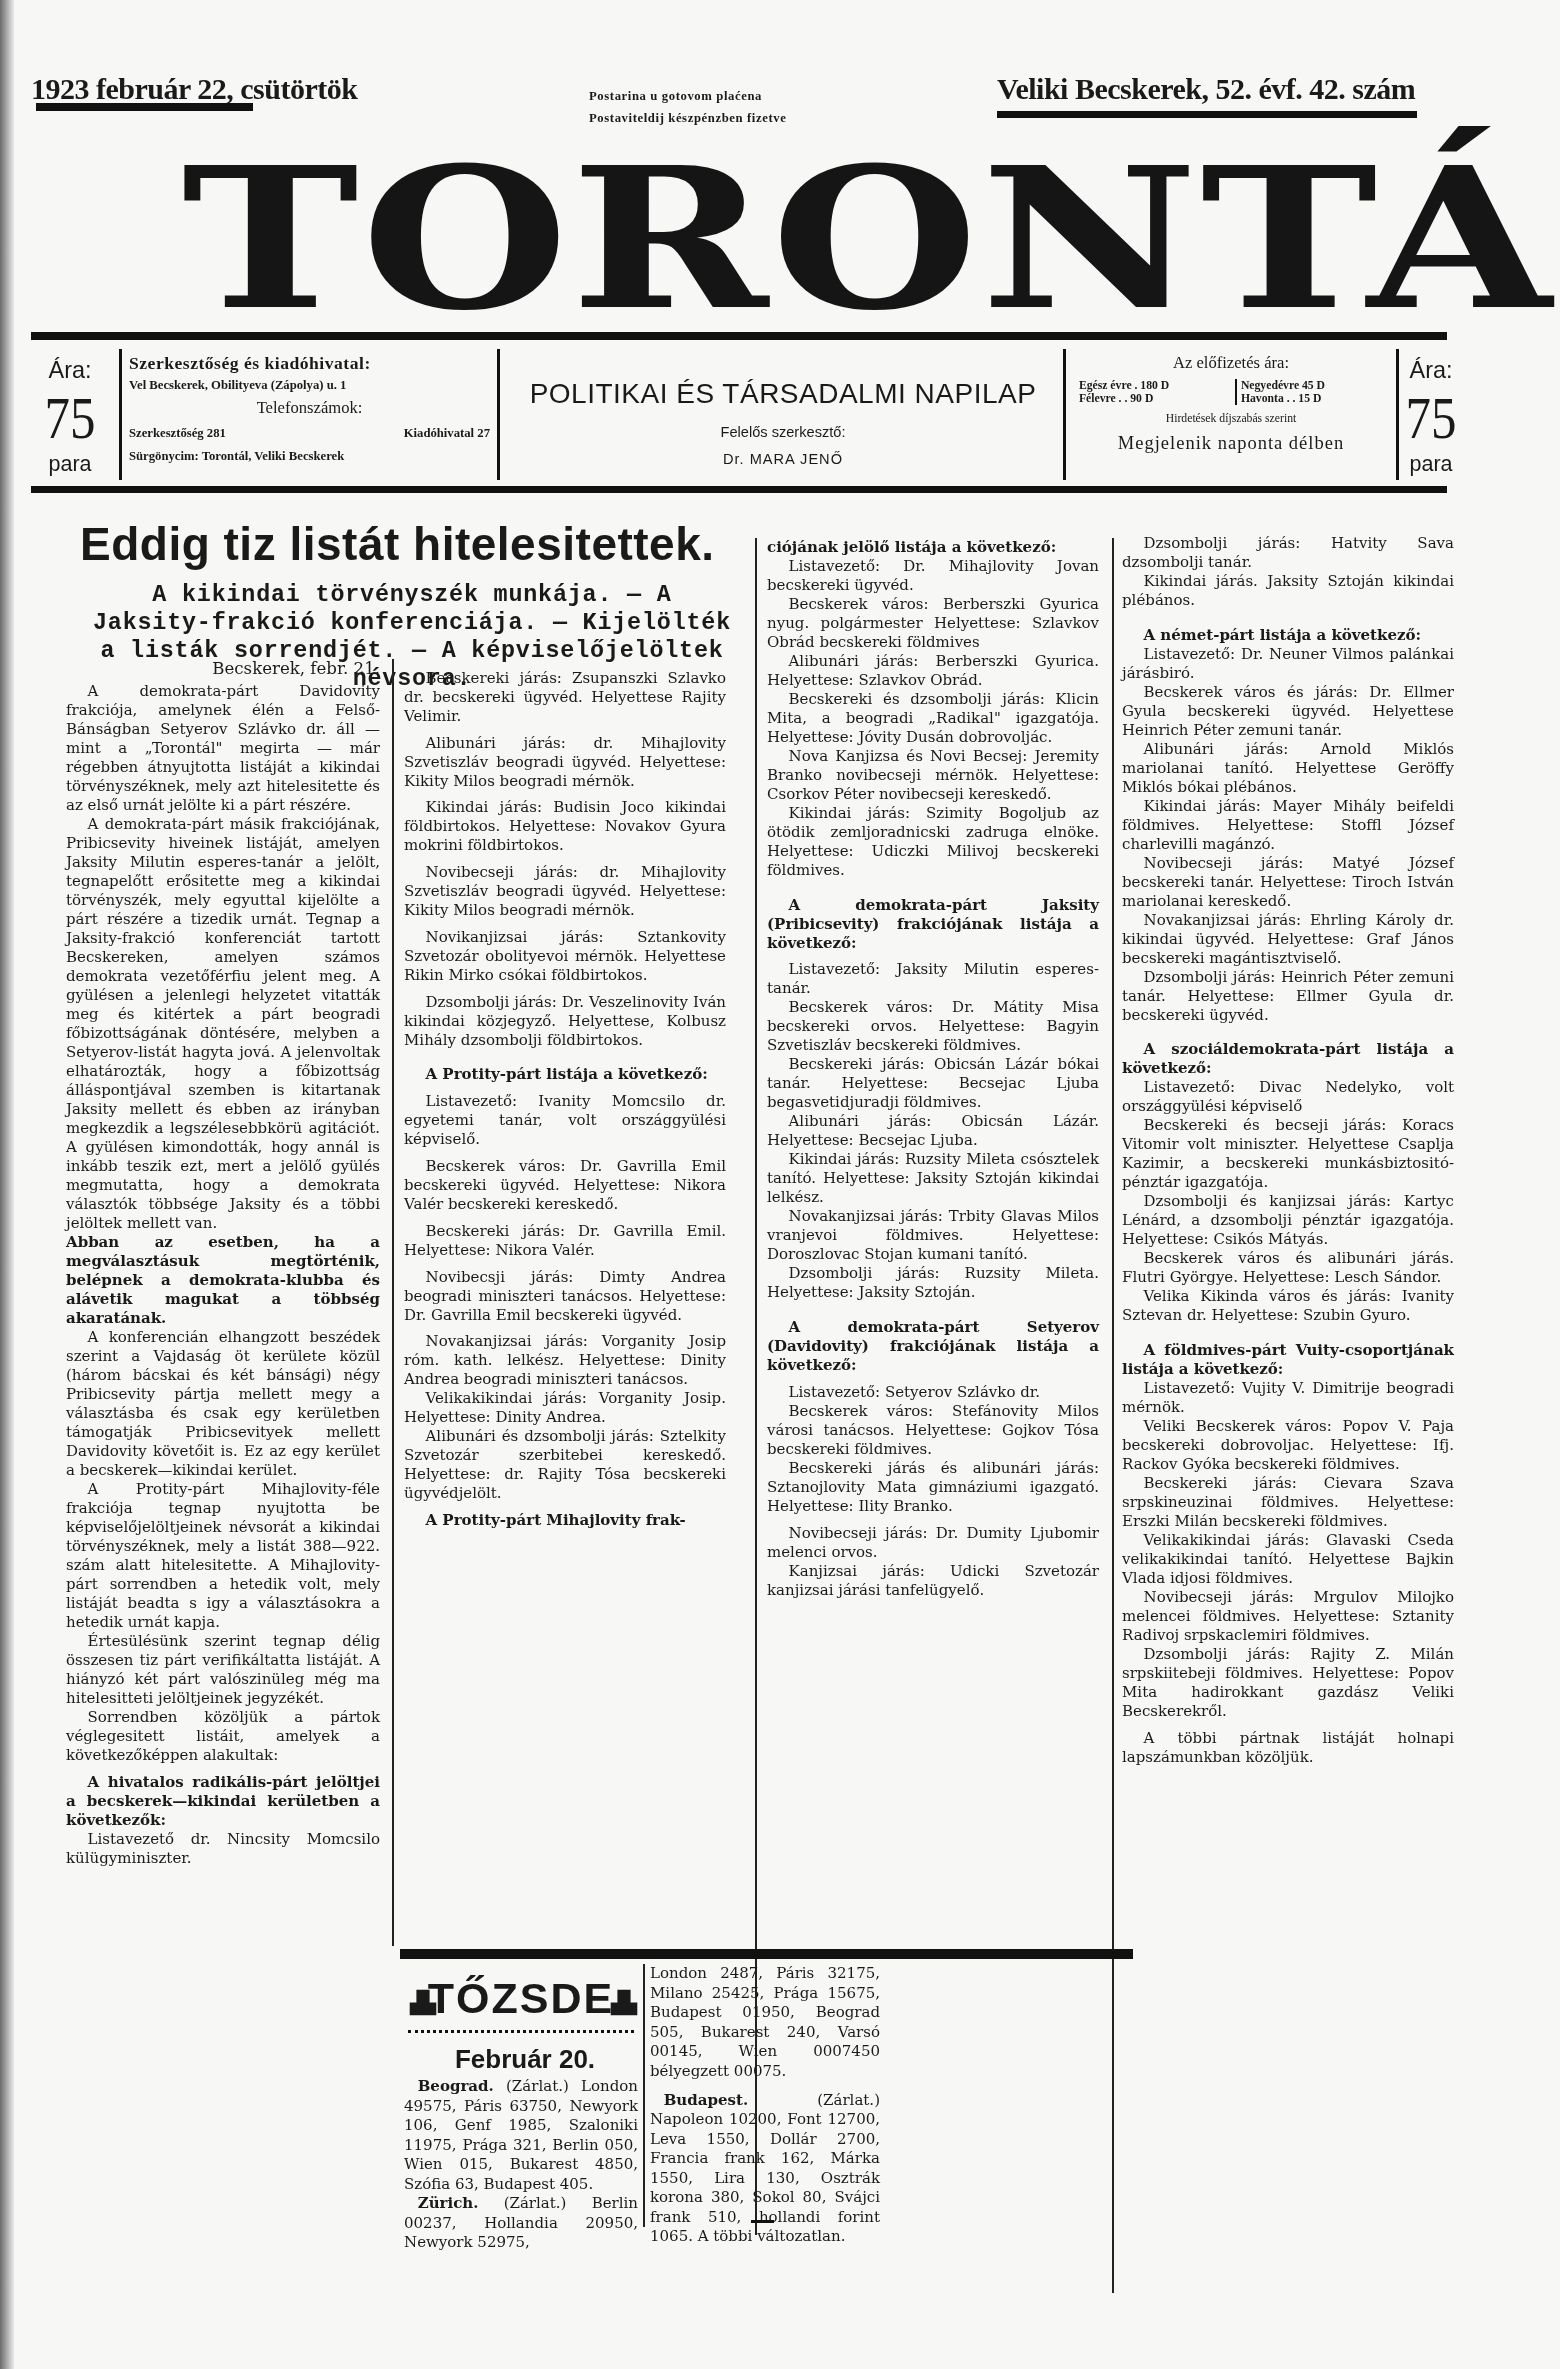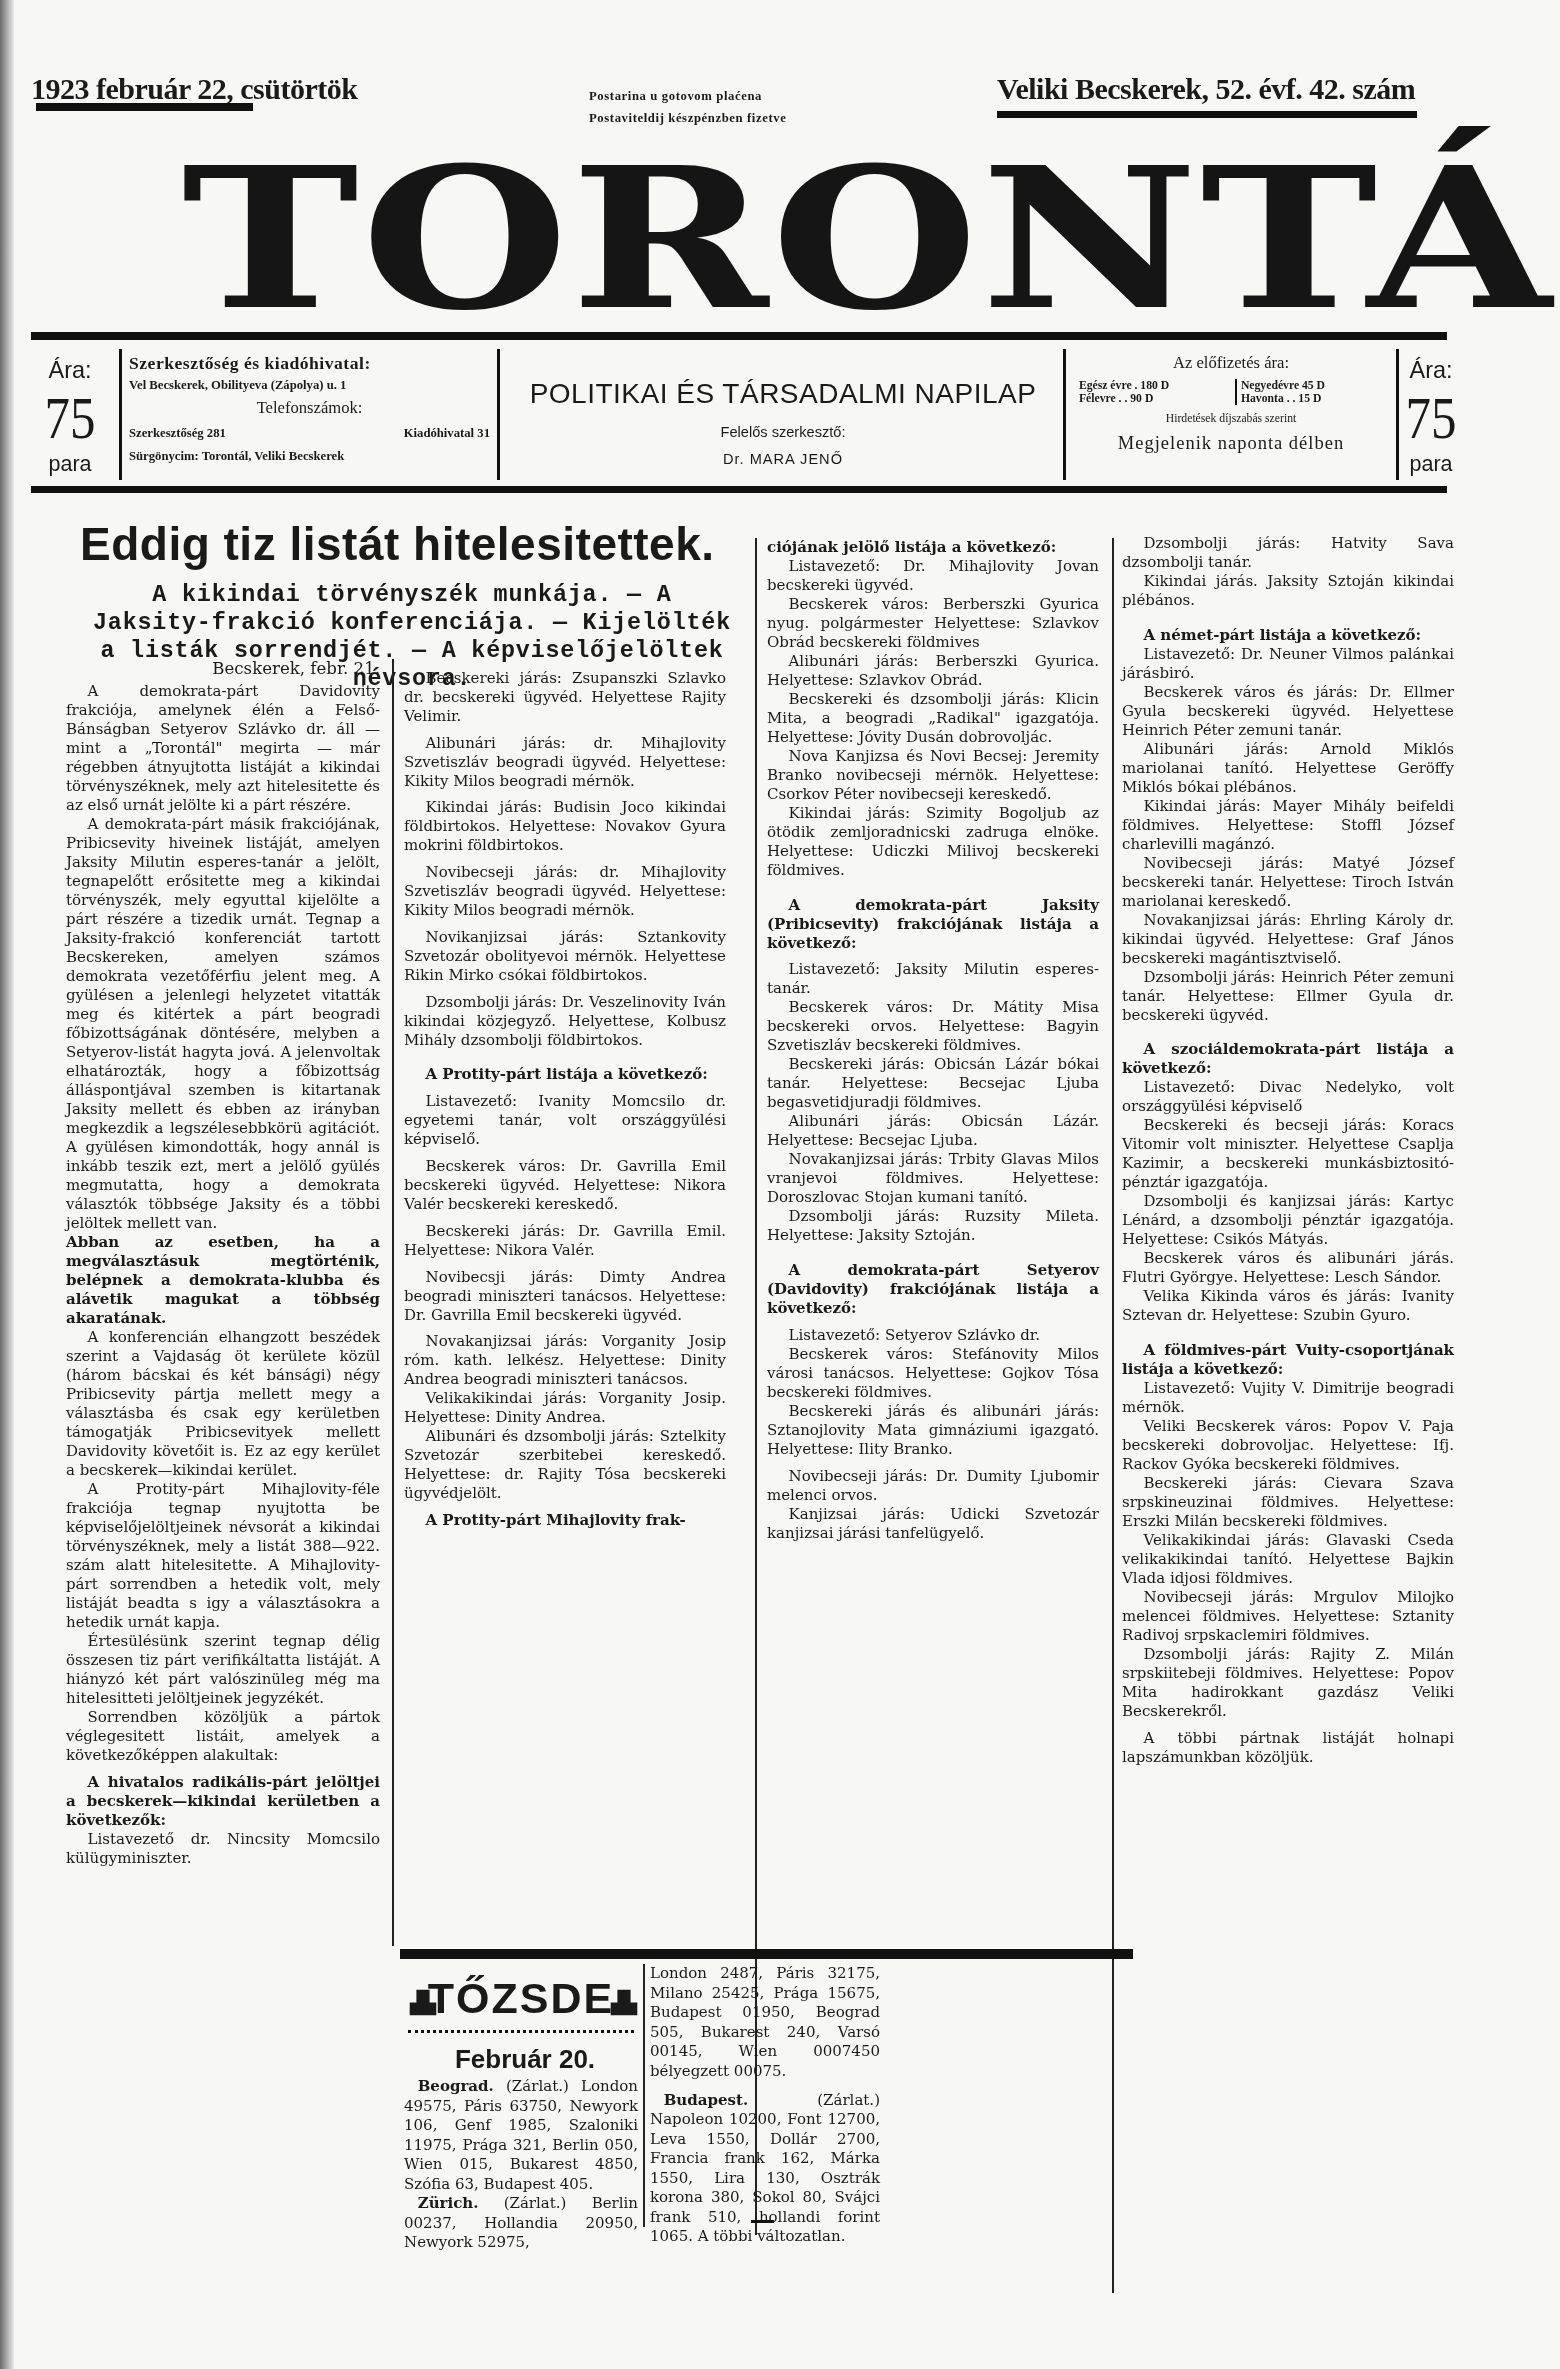--- a/index.html
+++ b/index.html
@@ -89,21 +89,21 @@
     <div class="num">75</div>
     <div class="unit">para</div>
   </div>
   <div class="vrule" style="left:88px;"></div>
   <div class="office">
     <div class="h">Szerkesztőség és kiadóhivatal:</div>
     <div class="s">Vel Becskerek, Obilityeva (Zápolya) u. 1</div>
     <div class="t">Telefonszámok:</div>
     <div class="row">
       <span>Szerkesztőség 281</span>
-      <span>Kiadóhivatal 31</span>
+      <span>Kiadóhivatal 27</span>
     </div>
     <div class="s" style="margin-top:7.8px;">Sürgönycim: Torontál, Veliki Becskerek</div>
   </div>
   <div class="vrule" style="left:466px;"></div>
   <div class="center-box">
     <div class="tag">POLITIKAI ÉS TÁRSADALMI NAPILAP</div>
     <div class="ed-lbl">Felelős szerkesztő:</div>
     <div class="ed">Dr. MARA JENŐ</div>
   </div>
   <div class="vrule" style="left:1032px;"></div>
@@ -175,20 +175,21 @@
   <p>Becskerek város: Berberszki Gyurica nyug. polgármester Helyettese: Szlavkov Obrád becskereki földmives</p>
   <p>Alibunári járás: Berberszki Gyurica. Helyettese: Szlavkov Obrád.</p>
   <p>Becskereki és dzsombolji járás: Klicin Mita, a beogradi „Radikal" igazgatója. Helyettese: Jóvity Dusán dobrovoljác.</p>
   <p>Nova Kanjizsa és Novi Becsej: Jeremity Branko novibecseji mérnök. Helyettese: Csorkov Péter novibecseji kereskedő.</p>
   <p>Kikindai járás: Szimity Bogoljub az ötödik zemljoradnicski zadruga elnöke. Helyettese: Udiczki Milivoj becskereki földmives.</p>
   <p class="bold gap2">A demokrata-párt Jaksity (Pribicsevity) frakciójának listája a következő:</p>
   <p class="gap">Listavezető: Jaksity Milutin esperes-tanár.</p>
   <p>Becskerek város: Dr. Mátity Misa becskereki orvos. Helyettese: Bagyin Szvetiszláv becskereki földmives.</p>
   <p>Becskereki járás: Obicsán Lázár bókai tanár. Helyettese: Becsejac Ljuba begasvetidjuradji földmives.</p>
   <p>Alibunári járás: Obicsán Lázár. Helyettese: Becsejac Ljuba.</p>
+  <p>Kikindai járás: Ruzsity Mileta csósztelek tanító. Helyettese: Jaksity Sztoján kikindai lelkész.</p>
   <p>Novakanjizsai járás: Trbity Glavas Milos vranjevoi földmives. Helyettese: Doroszlovac Stojan kumani tanító.</p>
   <p>Dzsombolji járás: Ruzsity Mileta. Helyettese: Jaksity Sztoján.</p>
   <p class="bold gap2">A demokrata-párt Setyerov (Davidovity) frakciójának listája a következő:</p>
   <p class="gap">Listavezető: Setyerov Szlávko dr.</p>
   <p>Becskerek város: Stefánovity Milos városi tanácsos. Helyettese: Gojkov Tósa becskereki földmives.</p>
   <p>Becskereki járás és alibunári járás: Sztanojlovity Mata gimnáziumi igazgató. Helyettese: Ility Branko.</p>
   <p class="gap">Novibecseji járás: Dr. Dumity Ljubomir melenci orvos.</p>
   <p>Kanjizsai járás: Udicki Szvetozár kanjizsai járási tanfelügyelő.</p>
 </div>
 <div class="col-rule" style="left:1112px; top:538px; height:1755px;"></div>

